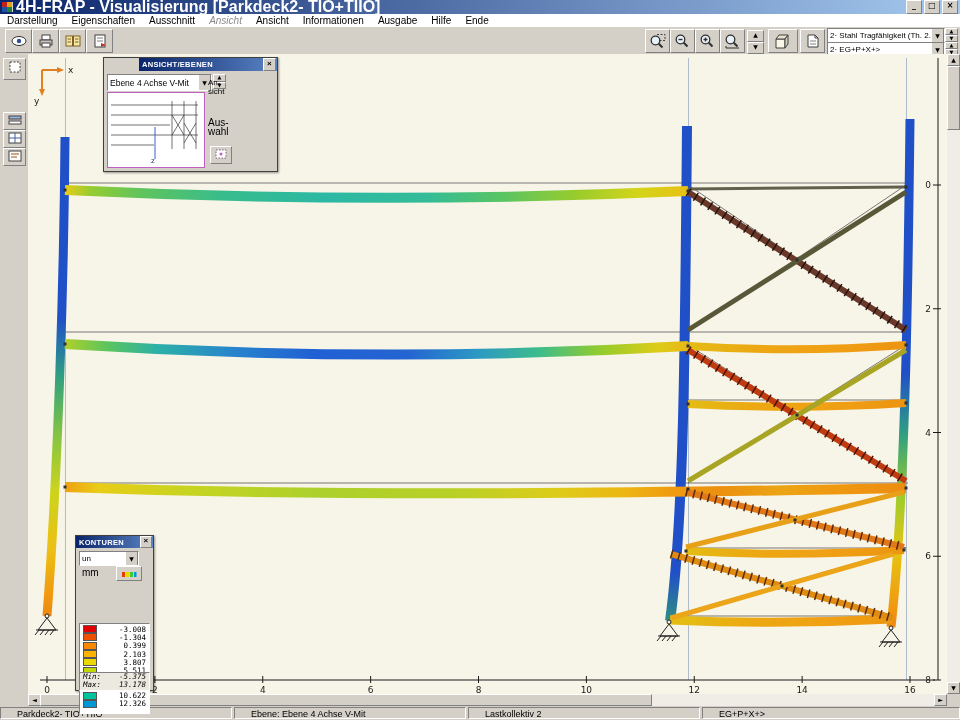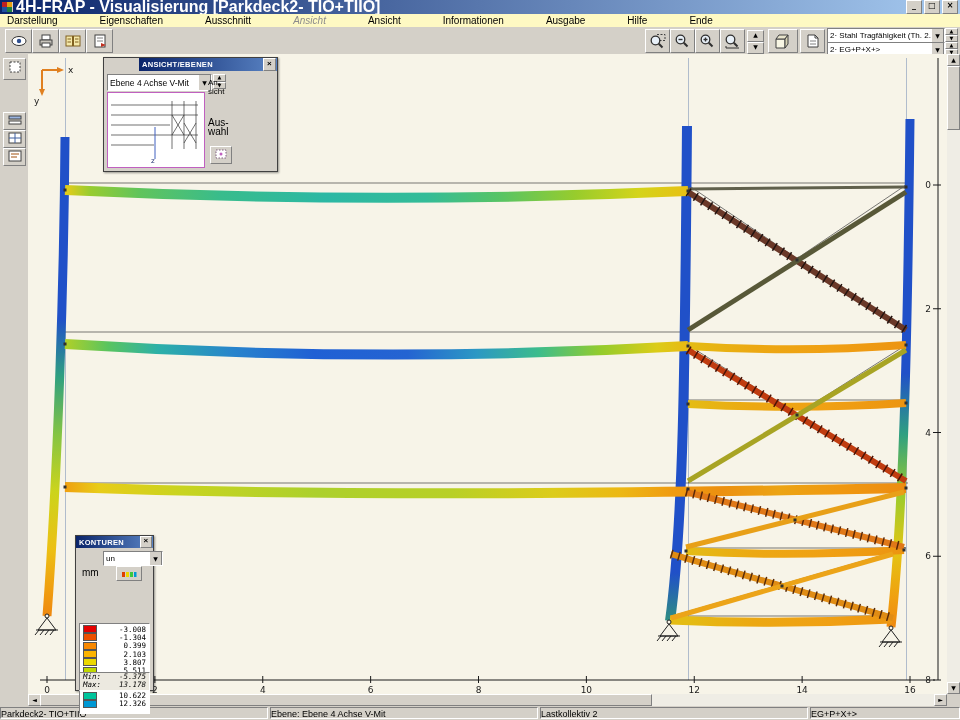--- a/index.html
+++ b/index.html
@@ -11,21 +11,21 @@
 
   
   .titlebar{position:absolute;left:0;top:0;width:960px;height:14px;background:linear-gradient(to right,#0a246a,#a6caf0);display:flex;align-items:center;}
   .app-icon{width:11px;height:10px;margin:0 3px 0 2px;background:#d4d0c8;position:relative;flex:0 0 auto;}
   .app-icon i{position:absolute;width:5px;height:5px;}
   .title-text{color:#fff;font-size:16px;font-weight:bold;white-space:nowrap;flex:1;}
   .win-buttons{display:flex;gap:2px;margin-right:2px;}
   .win-btn{width:14px;height:12px;font-size:8px;line-height:10px;text-align:center;font-weight:bold;color:#000;font-family:"DejaVu Sans",sans-serif;}
 
   
-  .menubar{position:absolute;left:0;top:14px;width:960px;height:13px;background:#fef9c3;display:flex;align-items:center;font-size:10px;border-bottom:1px solid #b8b4ac;gap:28px;}
+  .menubar{position:absolute;left:0;top:14px;width:960px;height:13px;background:#ffffff;display:flex;align-items:center;font-size:10px;border-bottom:1px solid #b8b4ac;}
   .menu-item{padding:0 7px;color:#000;}
   .menu-item.disabled{color:#8c8c8c;font-style:italic;}
 
   
   .toolbar{position:absolute;left:0;top:27px;width:960px;height:27px;background:#d4d0c8;border-bottom:1px solid #808080;}
   .tb-btn{position:absolute;width:25px;height:22px;top:2px;display:flex;align-items:center;justify-content:center;}
   .tb-btn svg{display:block;}
   .spinner{position:absolute;width:15px;top:3px;}
   .spin{width:15px;height:10px;font-size:6px;line-height:8px;text-align:center;font-family:"DejaVu Sans",sans-serif;}
   .tb-select{position:absolute;height:13px;width:116px;background:#fff;display:flex;align-items:center;font-size:8px;white-space:nowrap;overflow:hidden;border:1px solid;border-color:#808080 #fff #fff #808080;}
@@ -60,21 +60,21 @@
   .minmax .row{display:flex;justify-content:space-between;padding:0 3px;height:8px;line-height:8px;}
 
   
   .vscroll{position:absolute;left:947px;top:54px;width:13px;height:640px;background:#efede5;}
   .hscroll{position:absolute;left:28px;top:694px;width:919px;height:12px;background:#efede5;}
   .scroll-btn{position:absolute;background:#d4d0c8;font-size:6px;font-family:"DejaVu Sans",sans-serif;text-align:center;}
   .corner{position:absolute;left:947px;top:694px;width:13px;height:12px;background:#d4d0c8;}
 
   
   .status-bar{position:absolute;left:0;top:706px;width:960px;height:14px;background:#d4d0c8;display:flex;gap:2px;padding-top:1px;box-sizing:border-box;}
-  .status-cell{width:268px;height:12px;line-height:12px;font-size:9px;padding-left:0;box-sizing:border-box;border:1px solid;border-color:#808080 #ffffff #ffffff #808080;white-space:nowrap;overflow:hidden;}
+  .status-cell{width:232px;height:12px;line-height:12px;font-size:9px;padding-left:16px;box-sizing:border-box;border:1px solid;border-color:#808080 #ffffff #ffffff #808080;white-space:nowrap;overflow:hidden;}
   .status-cell:last-child{flex:1;}
 </style>
 </head>
 <body>
 
 <div class="app">
 
   <div class="titlebar">
     <span class="app-icon">
       <i style="left:0;top:0;background:#c02020;"></i>
@@ -526,21 +526,21 @@
           </svg></span>
     </span>
   </div>
 
   <div class="panel" style="left:75px;top:535px;width:77px;height:154px;">
     <div class="panel-title" style="height:12px;">
       <span>KONTUREN</span>
       <span class="flex"></span>
       <span class="panel-close raised" style="width:10px;height:10px;line-height:8px;">×</span>
     </div>
-    <div class="mini-select" style="position:absolute;left:3px;top:15px;width:58px;height:13px;font-size:8px;margin-left:24px;">
+    <div class="mini-select" style="position:absolute;left:3px;top:15px;width:58px;height:13px;font-size:8px;">
       <span class="sel-text">un</span>
       <span class="sel-arrow">▼</span>
     </div>
     <div style="position:absolute;left:6px;top:31px;font-size:10px;">mm</div>
     <span class="raised" style="position:absolute;left:40px;top:30px;width:24px;height:13px;display:flex;align-items:center;justify-content:center;">
       <span><svg width="16" height="9">
             <rect x="1" y="2" width="3" height="5" fill="#e04000"></rect>
             <rect x="5" y="2" width="3" height="5" fill="#ecd800"></rect>
             <rect x="9" y="2" width="3" height="5" fill="#3cc83c"></rect>
             <rect x="13" y="2" width="2.5" height="5" fill="#0098d4"></rect>

